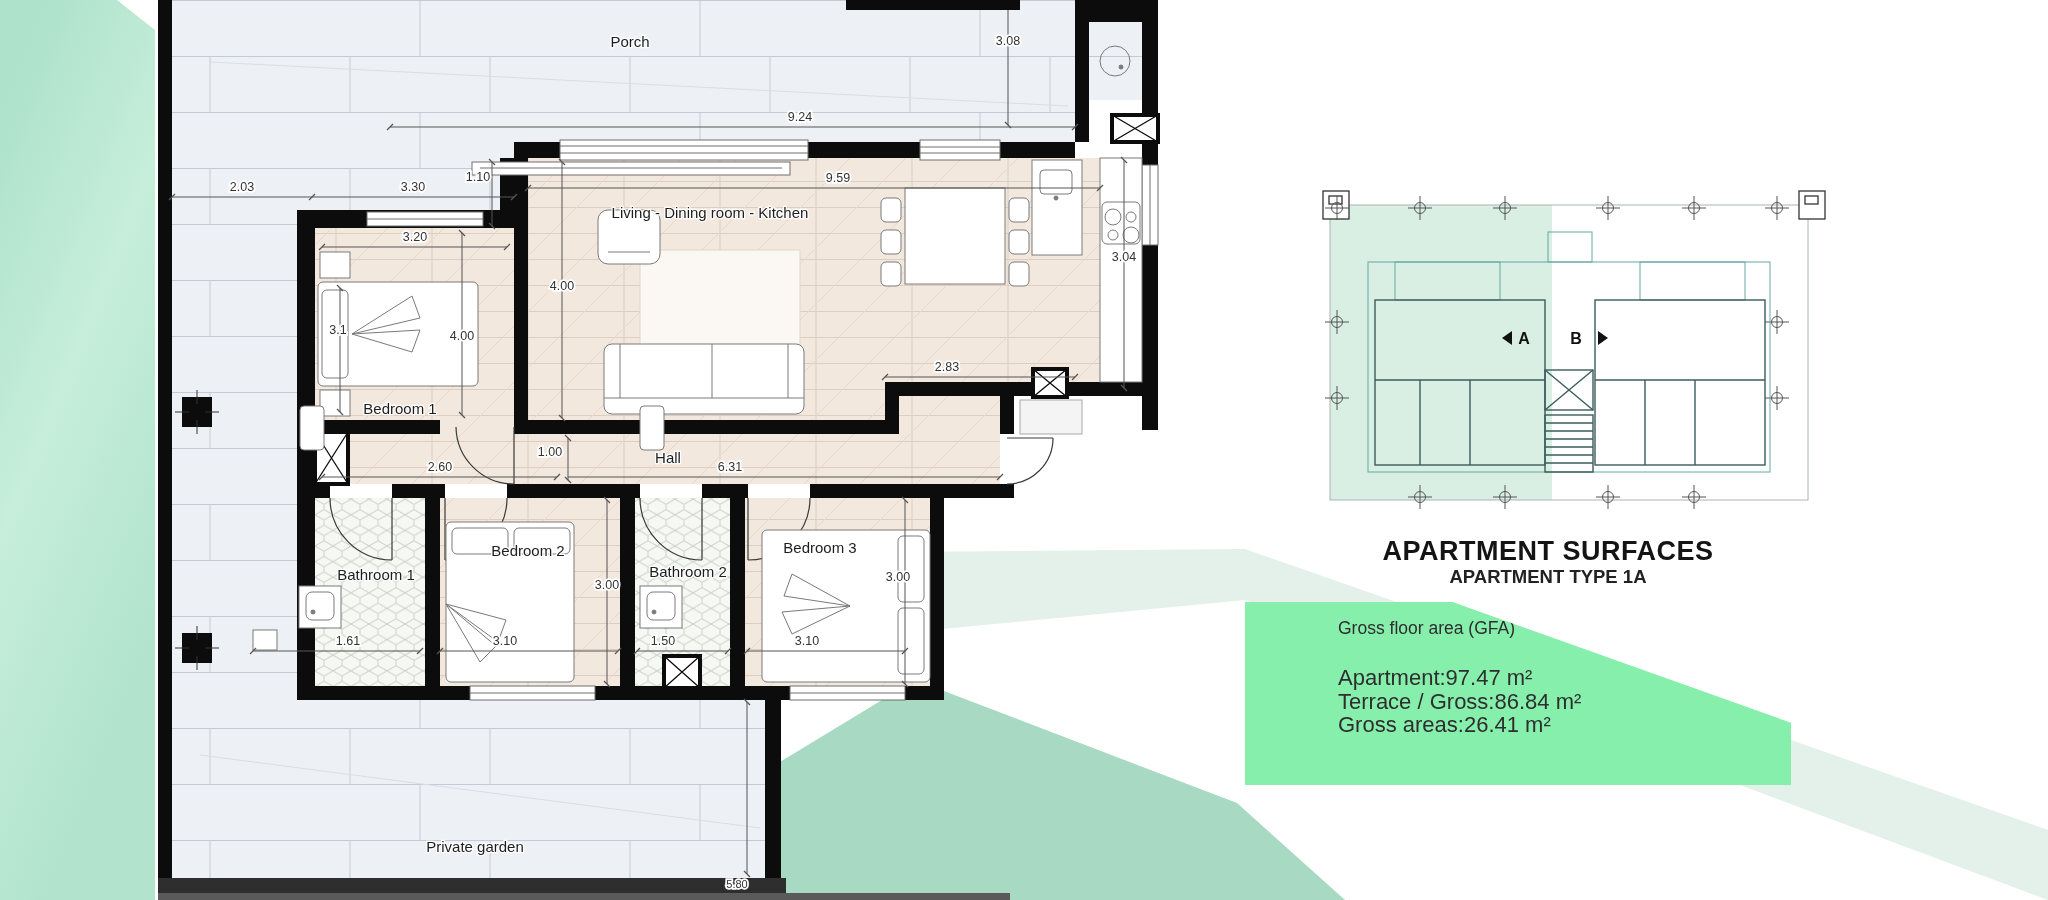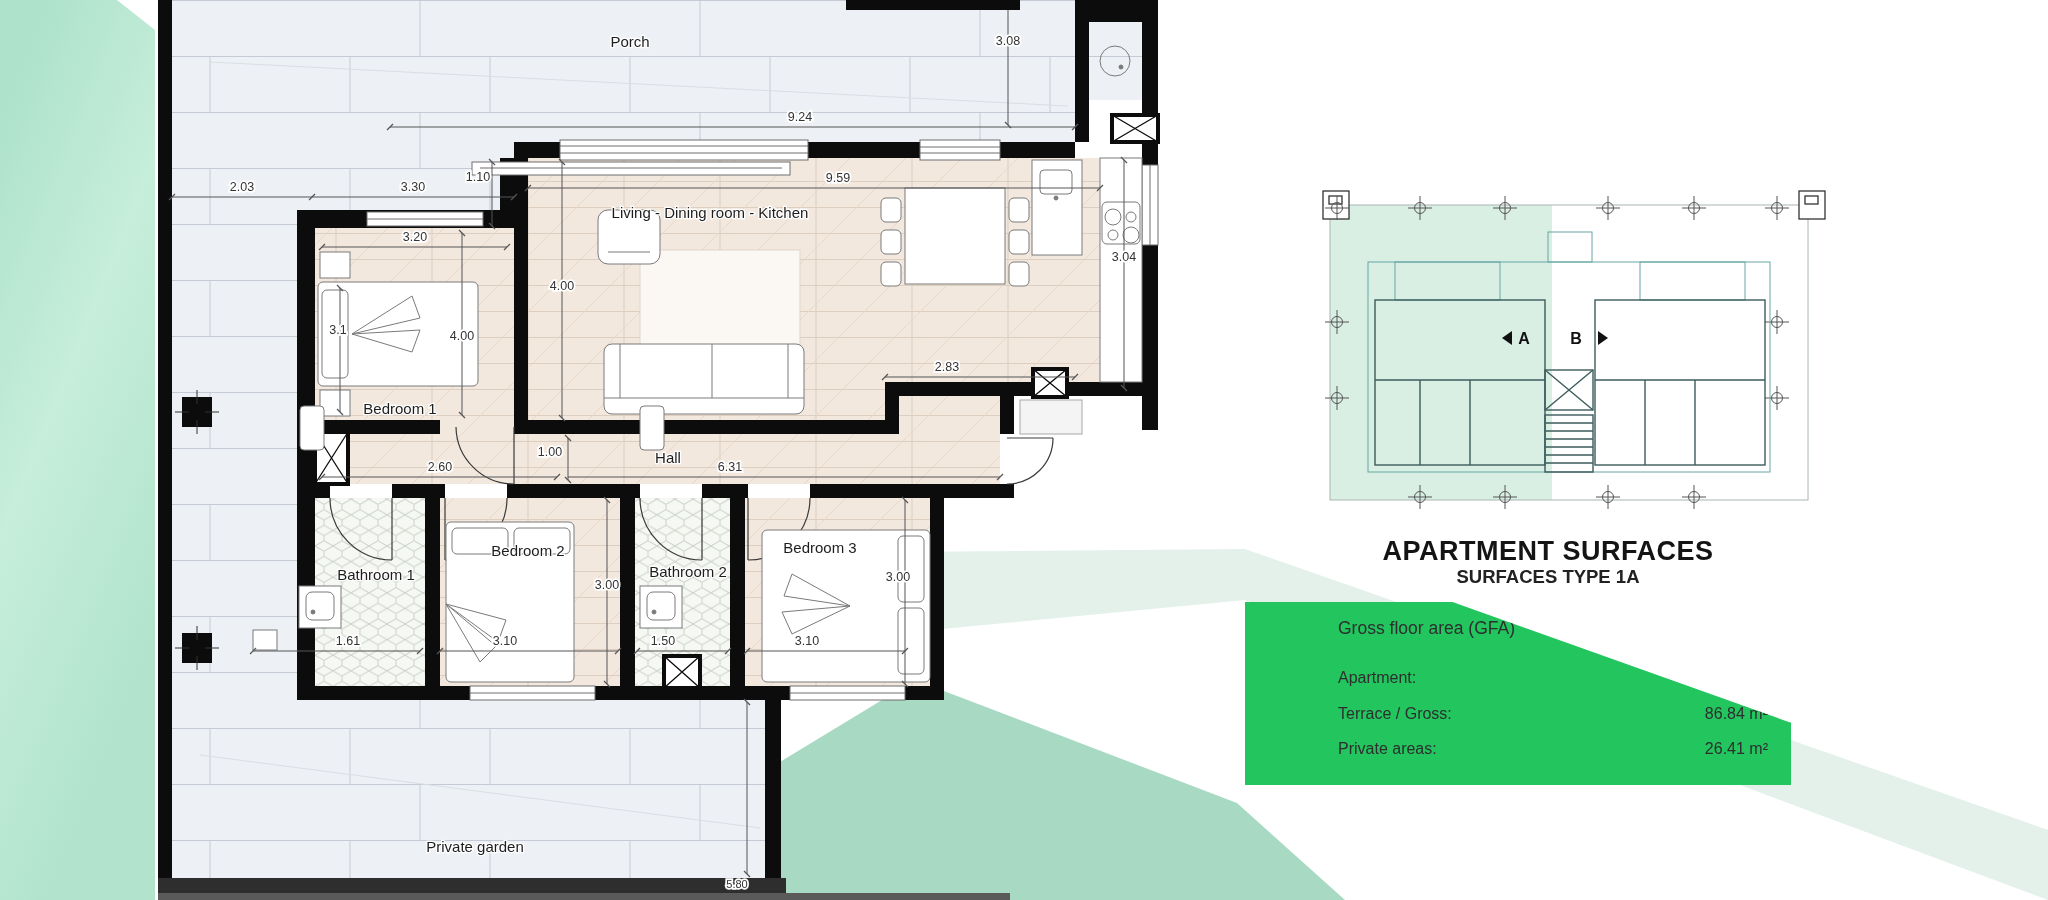--- a/index.html
+++ b/index.html
@@ -10,25 +10,25 @@
   .wedge-left{position:absolute;left:0;top:0;width:158px;height:900px;
     background:linear-gradient(112deg,#aee2ca 8%,#c6eeda 42%,#b2e4cd 78%);
     clip-path:polygon(0 0,117px 0,155px 30px,155px 100%,0 100%);}
   
   .kp-title{position:absolute;left:1278px;top:536px;width:540px;text-align:center;
     font-size:27px;font-weight:bold;color:#141414;letter-spacing:.5px;}
   .kp-sub{position:absolute;left:1278px;top:566px;width:540px;text-align:center;
     font-size:18.5px;font-weight:bold;color:#222;}
   
   .panel{position:absolute;left:1245px;top:602px;width:546px;height:183px;
-    background:#22c55e;clip-path:polygon(0 0,38% 0,100% 66%,100% 100%,0 100%);
+    background:#86efac;clip-path:polygon(0 0,38% 0,100% 66%,100% 100%,0 100%);
     color:#2e2e2e;}
   .panel-inner{position:absolute;left:93px;top:16px;width:430px;}
   .panel-heading{font-size:17.5px;margin:0 0 27px 0;}
-  .panel-row{display:flex;justify-content:space-between;font-size:16px;line-height:23.5px;margin-top:12px;}
+  .panel-row{display:flex;justify-content:flex-start;font-size:22px;line-height:23.5px;}
   .panel-row .val{text-align:right;}
 </style>
 </head>
 <body>
 
 <div class="stage">
 
   <div class="wedge-left"></div>
 
   <svg width="2048" height="900" viewBox="0 0 2048 900" style="position:absolute;left:0;top:0;">
@@ -352,33 +352,33 @@
         <path d="M1545 423H1593 M1545 431H1593 M1545 439H1593 M1545 447H1593 M1545 455H1593 M1545 463H1593"></path>
       </g>
       <polygon points="1502,338 1512,331 1512,345" fill="#111"></polygon>
       <text x="1524" y="344" font-size="16" font-weight="bold" fill="#111" text-anchor="middle">A</text>
       <text x="1576" y="344" font-size="16" font-weight="bold" fill="#111" text-anchor="middle">B</text>
       <polygon points="1598,331 1598,345 1608,338" fill="#111"></polygon>
     </g>
   </svg>
 
   <div class="kp-title">APARTMENT SURFACES</div>
-  <div class="kp-sub">SURFACES TYPE 1A</div>
+  <div class="kp-sub">APARTMENT TYPE 1A</div>
 
   <div class="panel">
     <div class="panel-inner">
       <p class="panel-heading">Gross floor area (GFA)</p>
       <div class="panel-row">
         <span class="lbl">Apartment:</span>
         <span class="val">97.47 m²</span>
       </div>
       <div class="panel-row">
         <span class="lbl">Terrace / Gross:</span>
         <span class="val">86.84 m²</span>
       </div>
       <div class="panel-row">
-        <span class="lbl">Private areas:</span>
+        <span class="lbl">Gross areas:</span>
         <span class="val">26.41 m²</span>
       </div>
     </div>
   </div>
 
 </div>
 
 </body></html>

